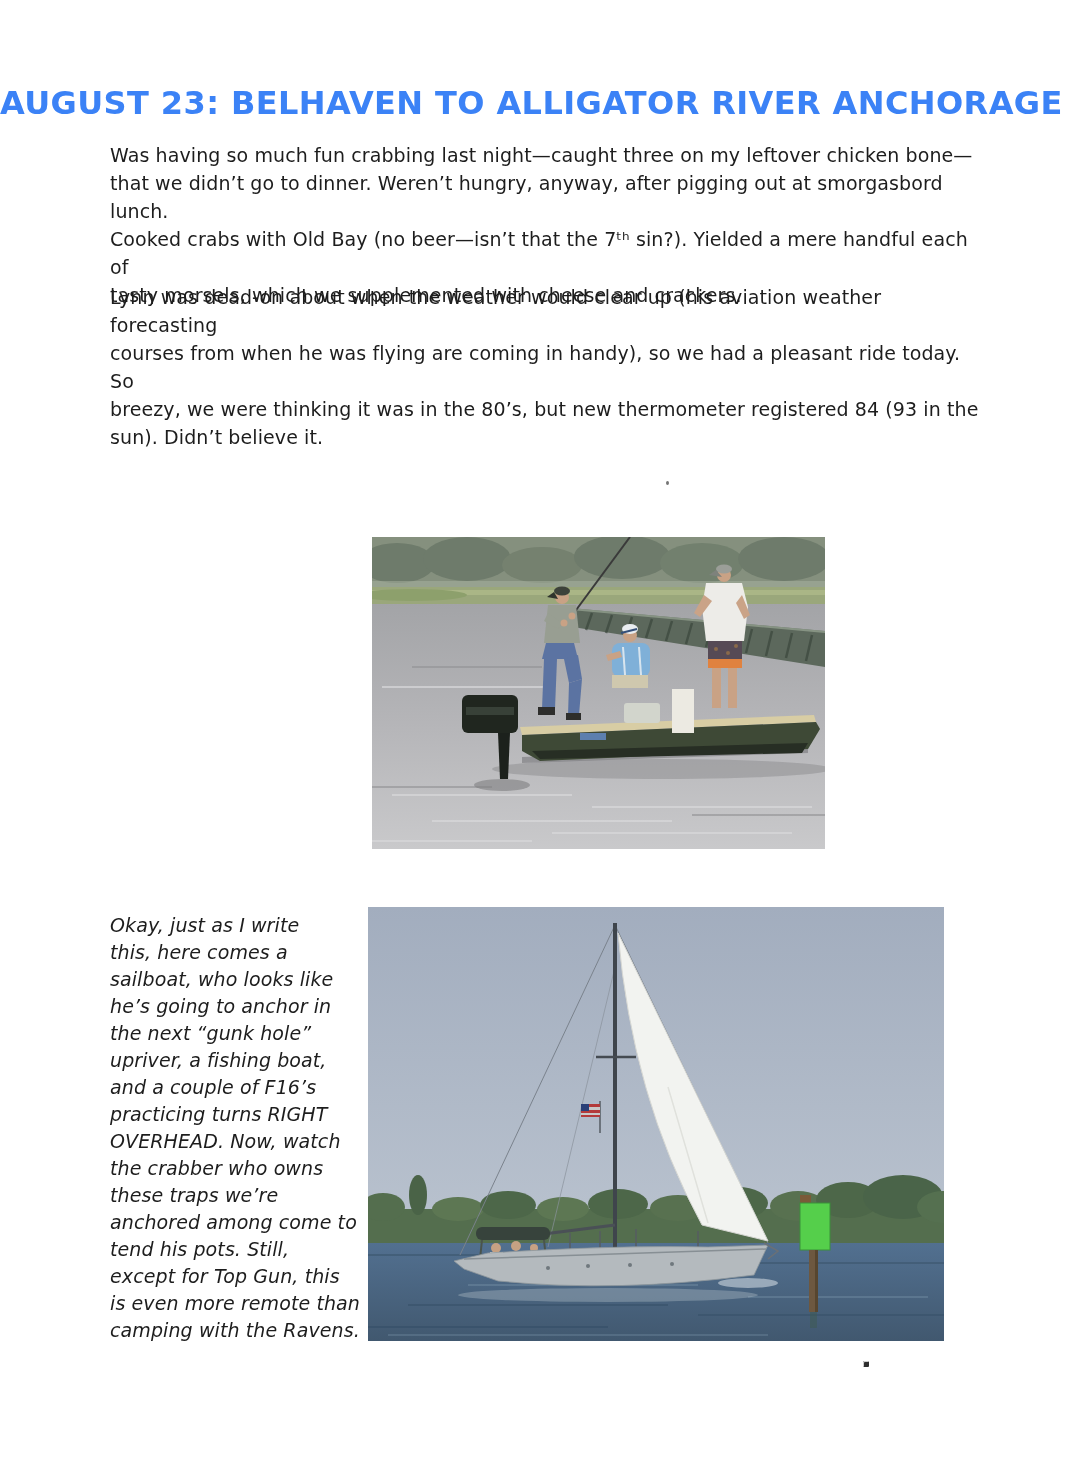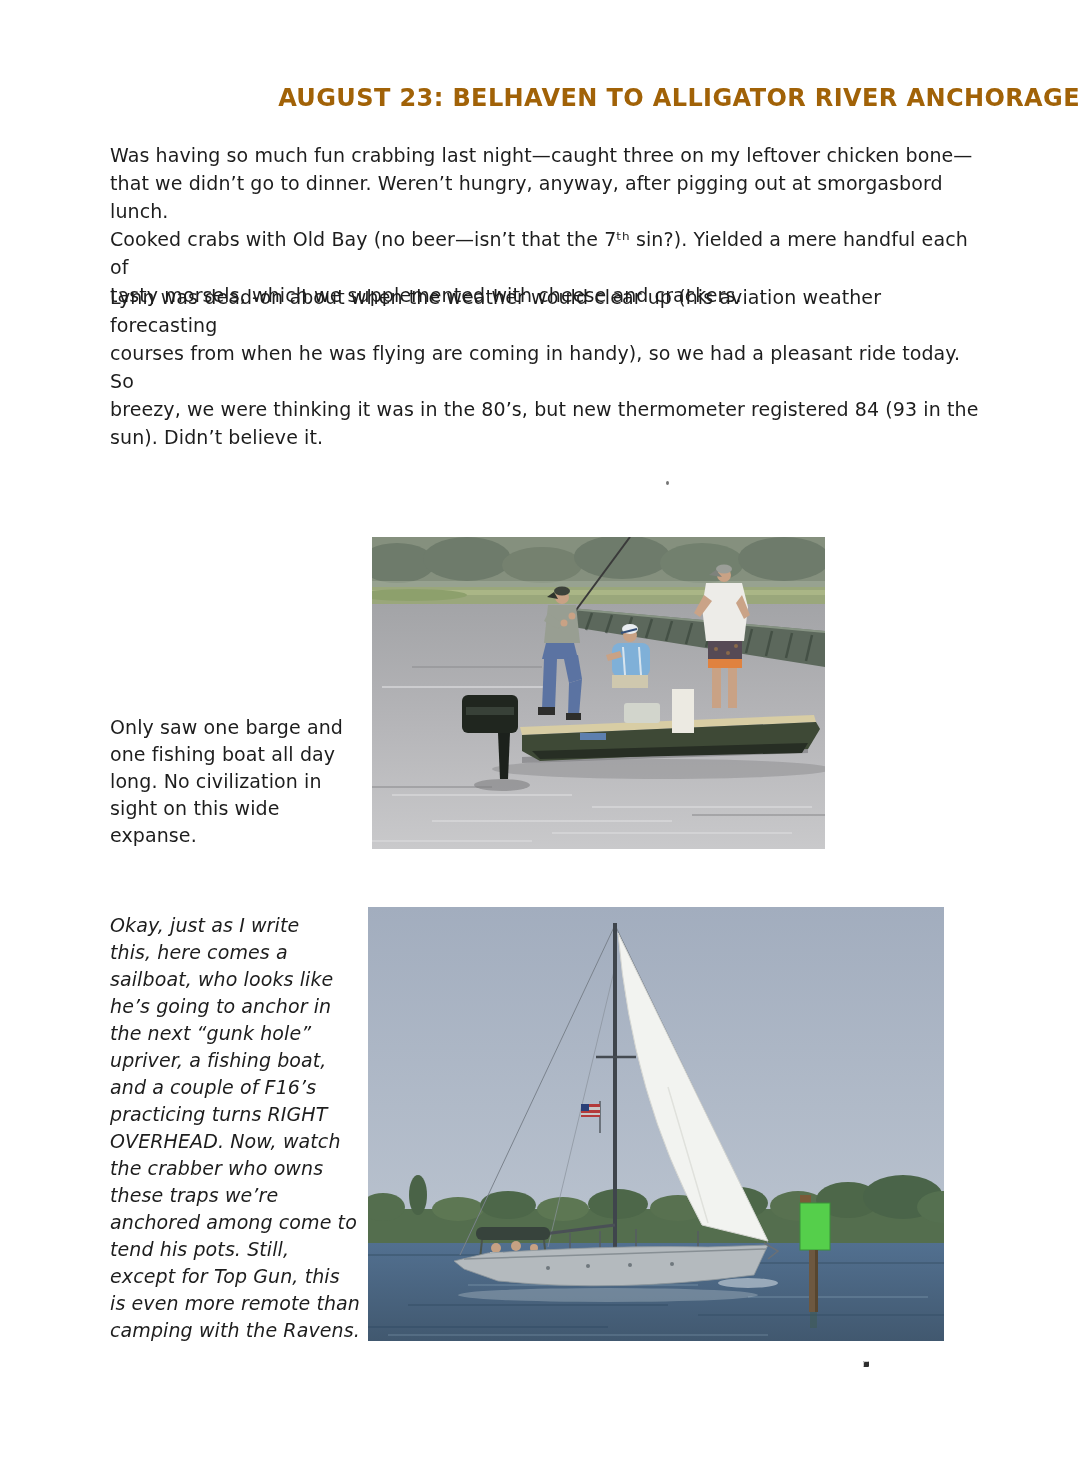--- a/index.html
+++ b/index.html
@@ -1,22 +1,22 @@
 <!DOCTYPE html>
 <html><head>
 <meta charset="utf-8">
 <style>
   html,body { margin:0; padding:0; background:#ffffff; }
   .page {
     position:relative; width:1080px; height:1476px; background:#ffffff;
     font-family:"DejaVu Sans", sans-serif; color:#1d1d1d; overflow:hidden;
   }
   .title {
-    position:absolute; top:84px; left:0; width:1080px; text-align:right;
-    font-size:24px; font-weight:bold; color:#a16207; letter-spacing:0.4px;
+    position:absolute; top:84px; left:0; width:1080px; text-align:left;
+    font-size:32px; font-weight:bold; color:#3b82f6; letter-spacing:0.4px;
   }
   .para {
     position:absolute; left:110px; width:872px;
     font-size:19px; line-height:28px; white-space:pre-line; letter-spacing:0.1px;
   }
   #p1 { top:141px; }
   #p2 { top:283px; }
   #p3 { top:416px; }
   .side {
     position:absolute; left:110px; font-size:19px; line-height:27px;
@@ -164,25 +164,20 @@
         <circle cx="344" cy="112" r="2" fill="#8a6a4a"></circle>
           <circle cx="356" cy="116" r="2" fill="#8a6a4a"></circle>
           <circle cx="364" cy="109" r="2" fill="#8a6a4a"></circle>
         <rect x="336" y="122" width="34" height="9" fill="#e0823f"></rect>
         <rect x="340" y="131" width="9" height="40" fill="#c9a285"></rect>
         <rect x="356" y="131" width="9" height="40" fill="#c9a285"></rect>
       </g>
     </svg>
   </div>
 
-  <div class="side" id="side1">Only saw one barge and
-one fishing boat all day
-long. No civilization in
-sight on this wide
-expanse.</div>
 
   <div class="photo" id="photo2">
     <svg viewBox="0 0 576 434" preserveAspectRatio="none">
       <defs>
         <linearGradient id="skyGrad2" x1="0" y1="0" x2="0" y2="1">
           <stop offset="0" stop-color="#a2adbe"></stop>
             <stop offset="1" stop-color="#bac3cf"></stop>
         </linearGradient>
         <linearGradient id="waterGrad2" x1="0" y1="0" x2="0" y2="1">
           <stop offset="0" stop-color="#527090"></stop>

